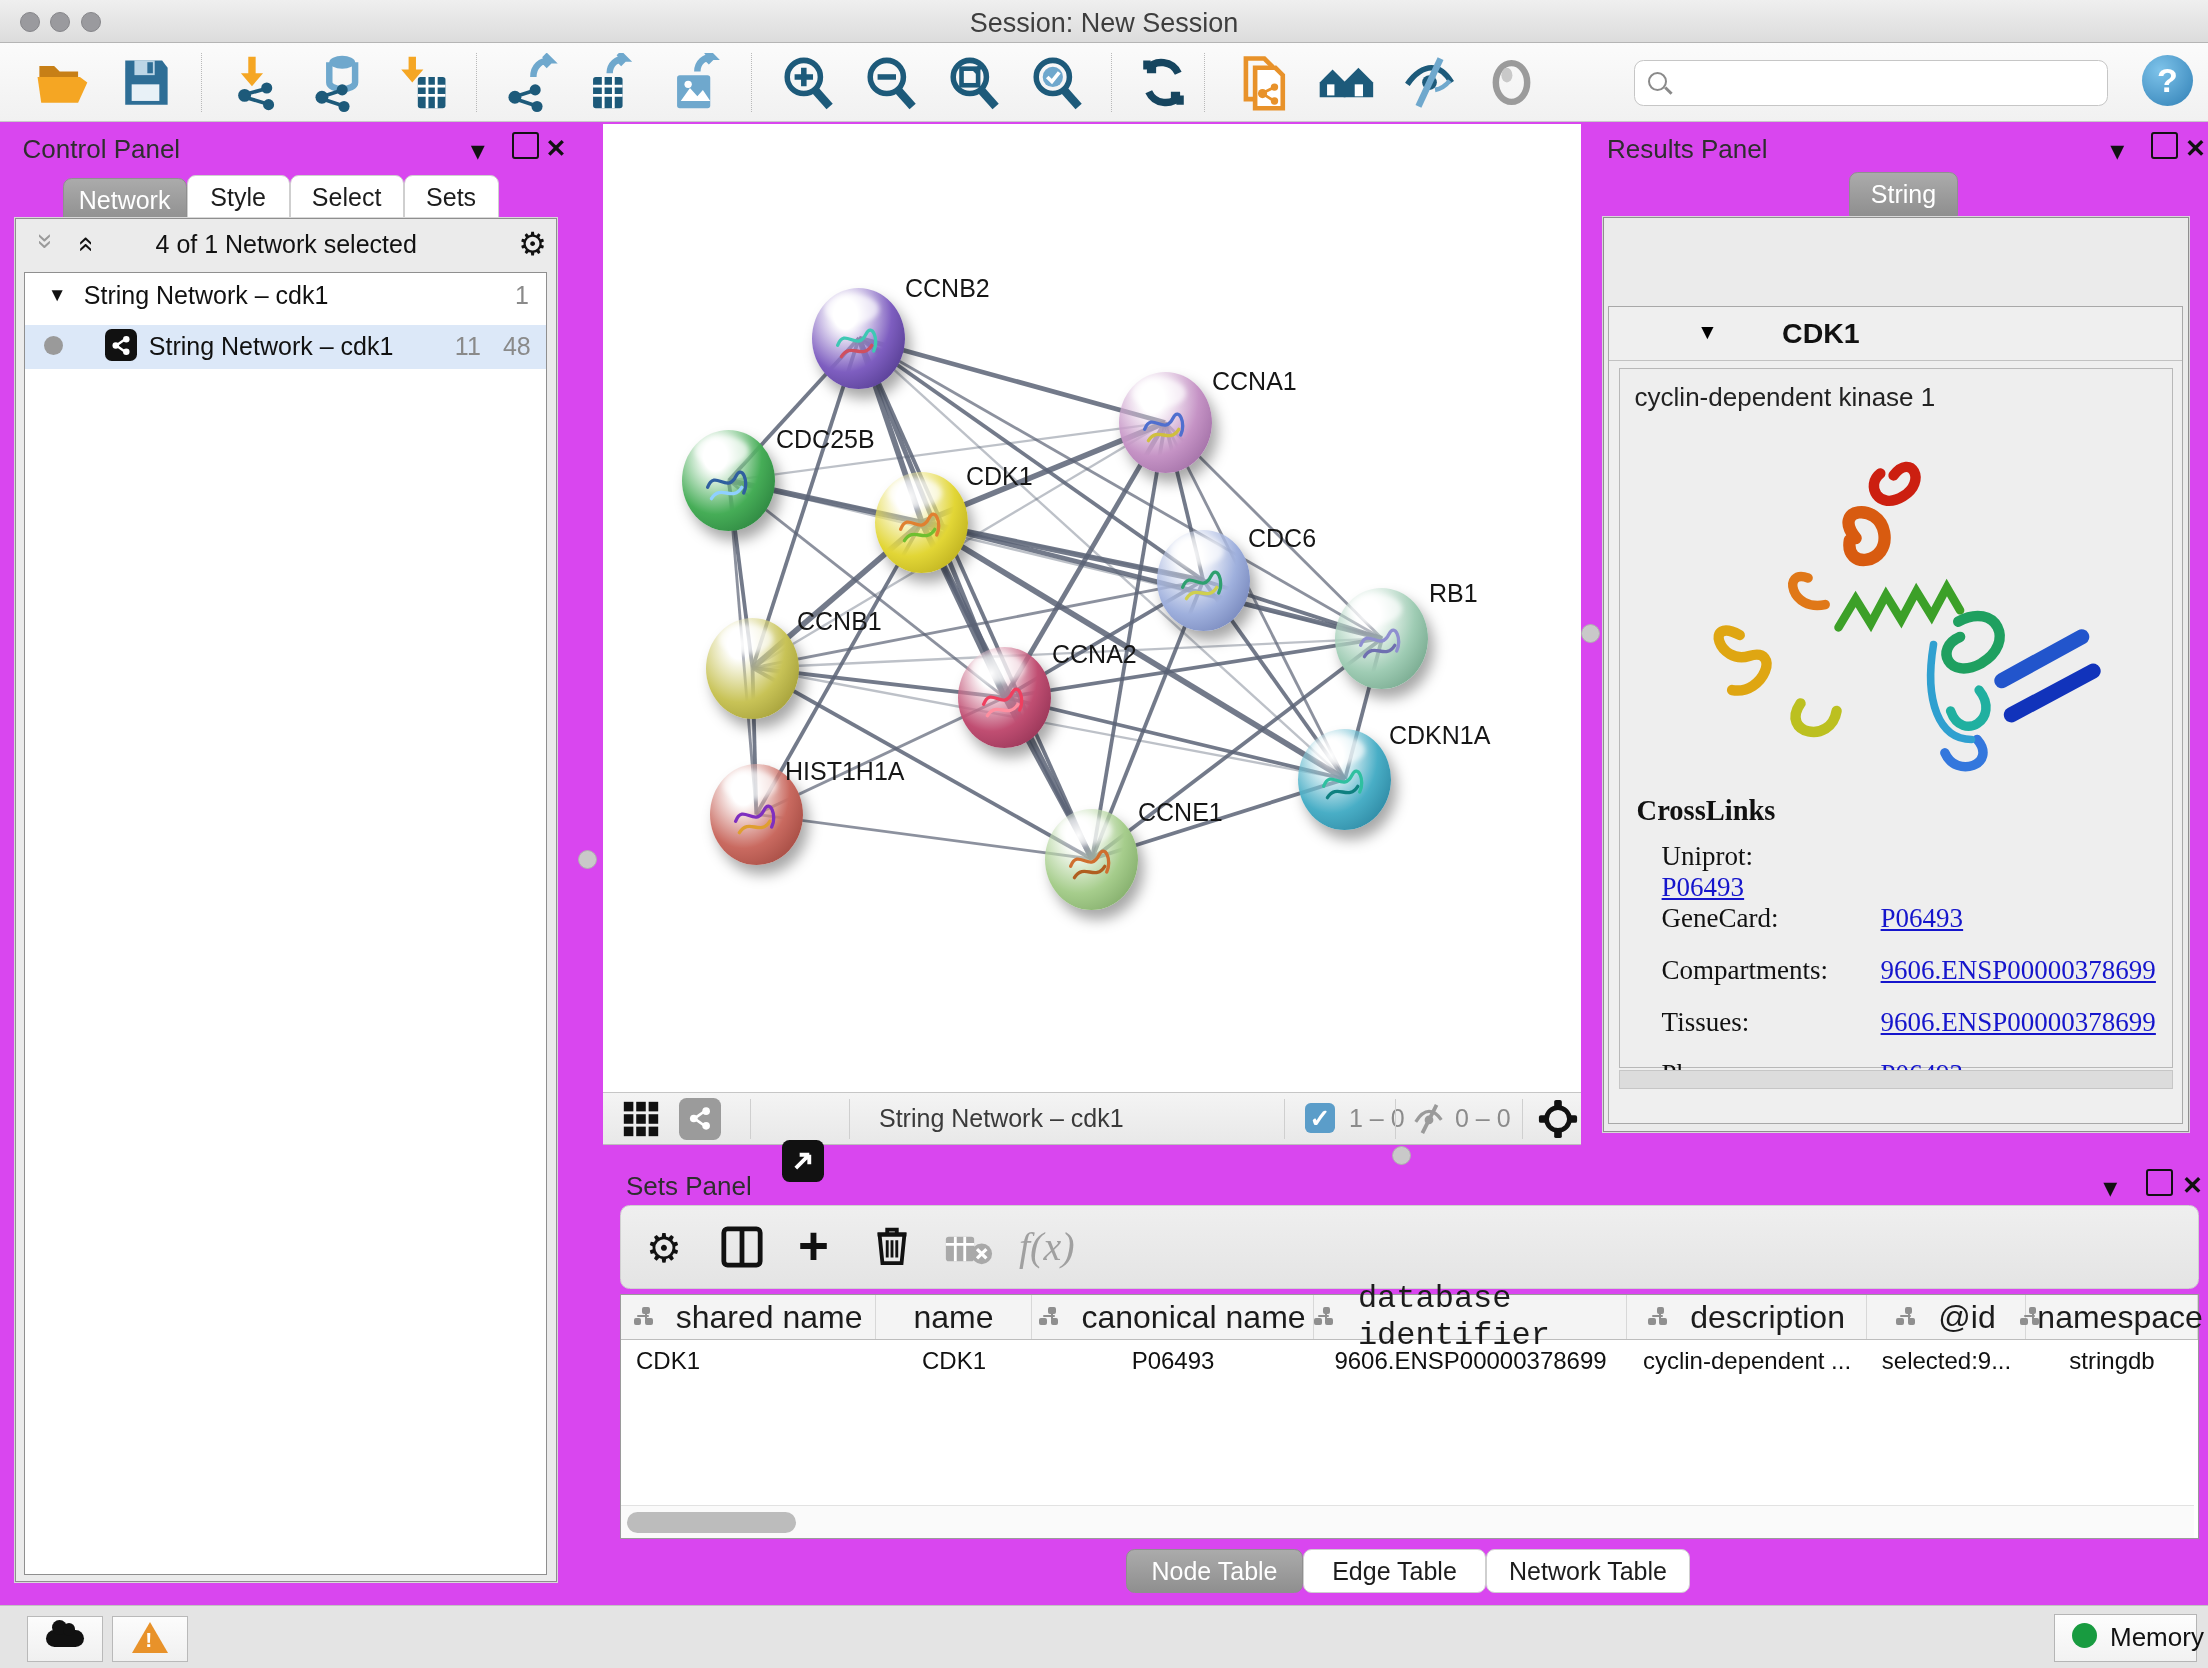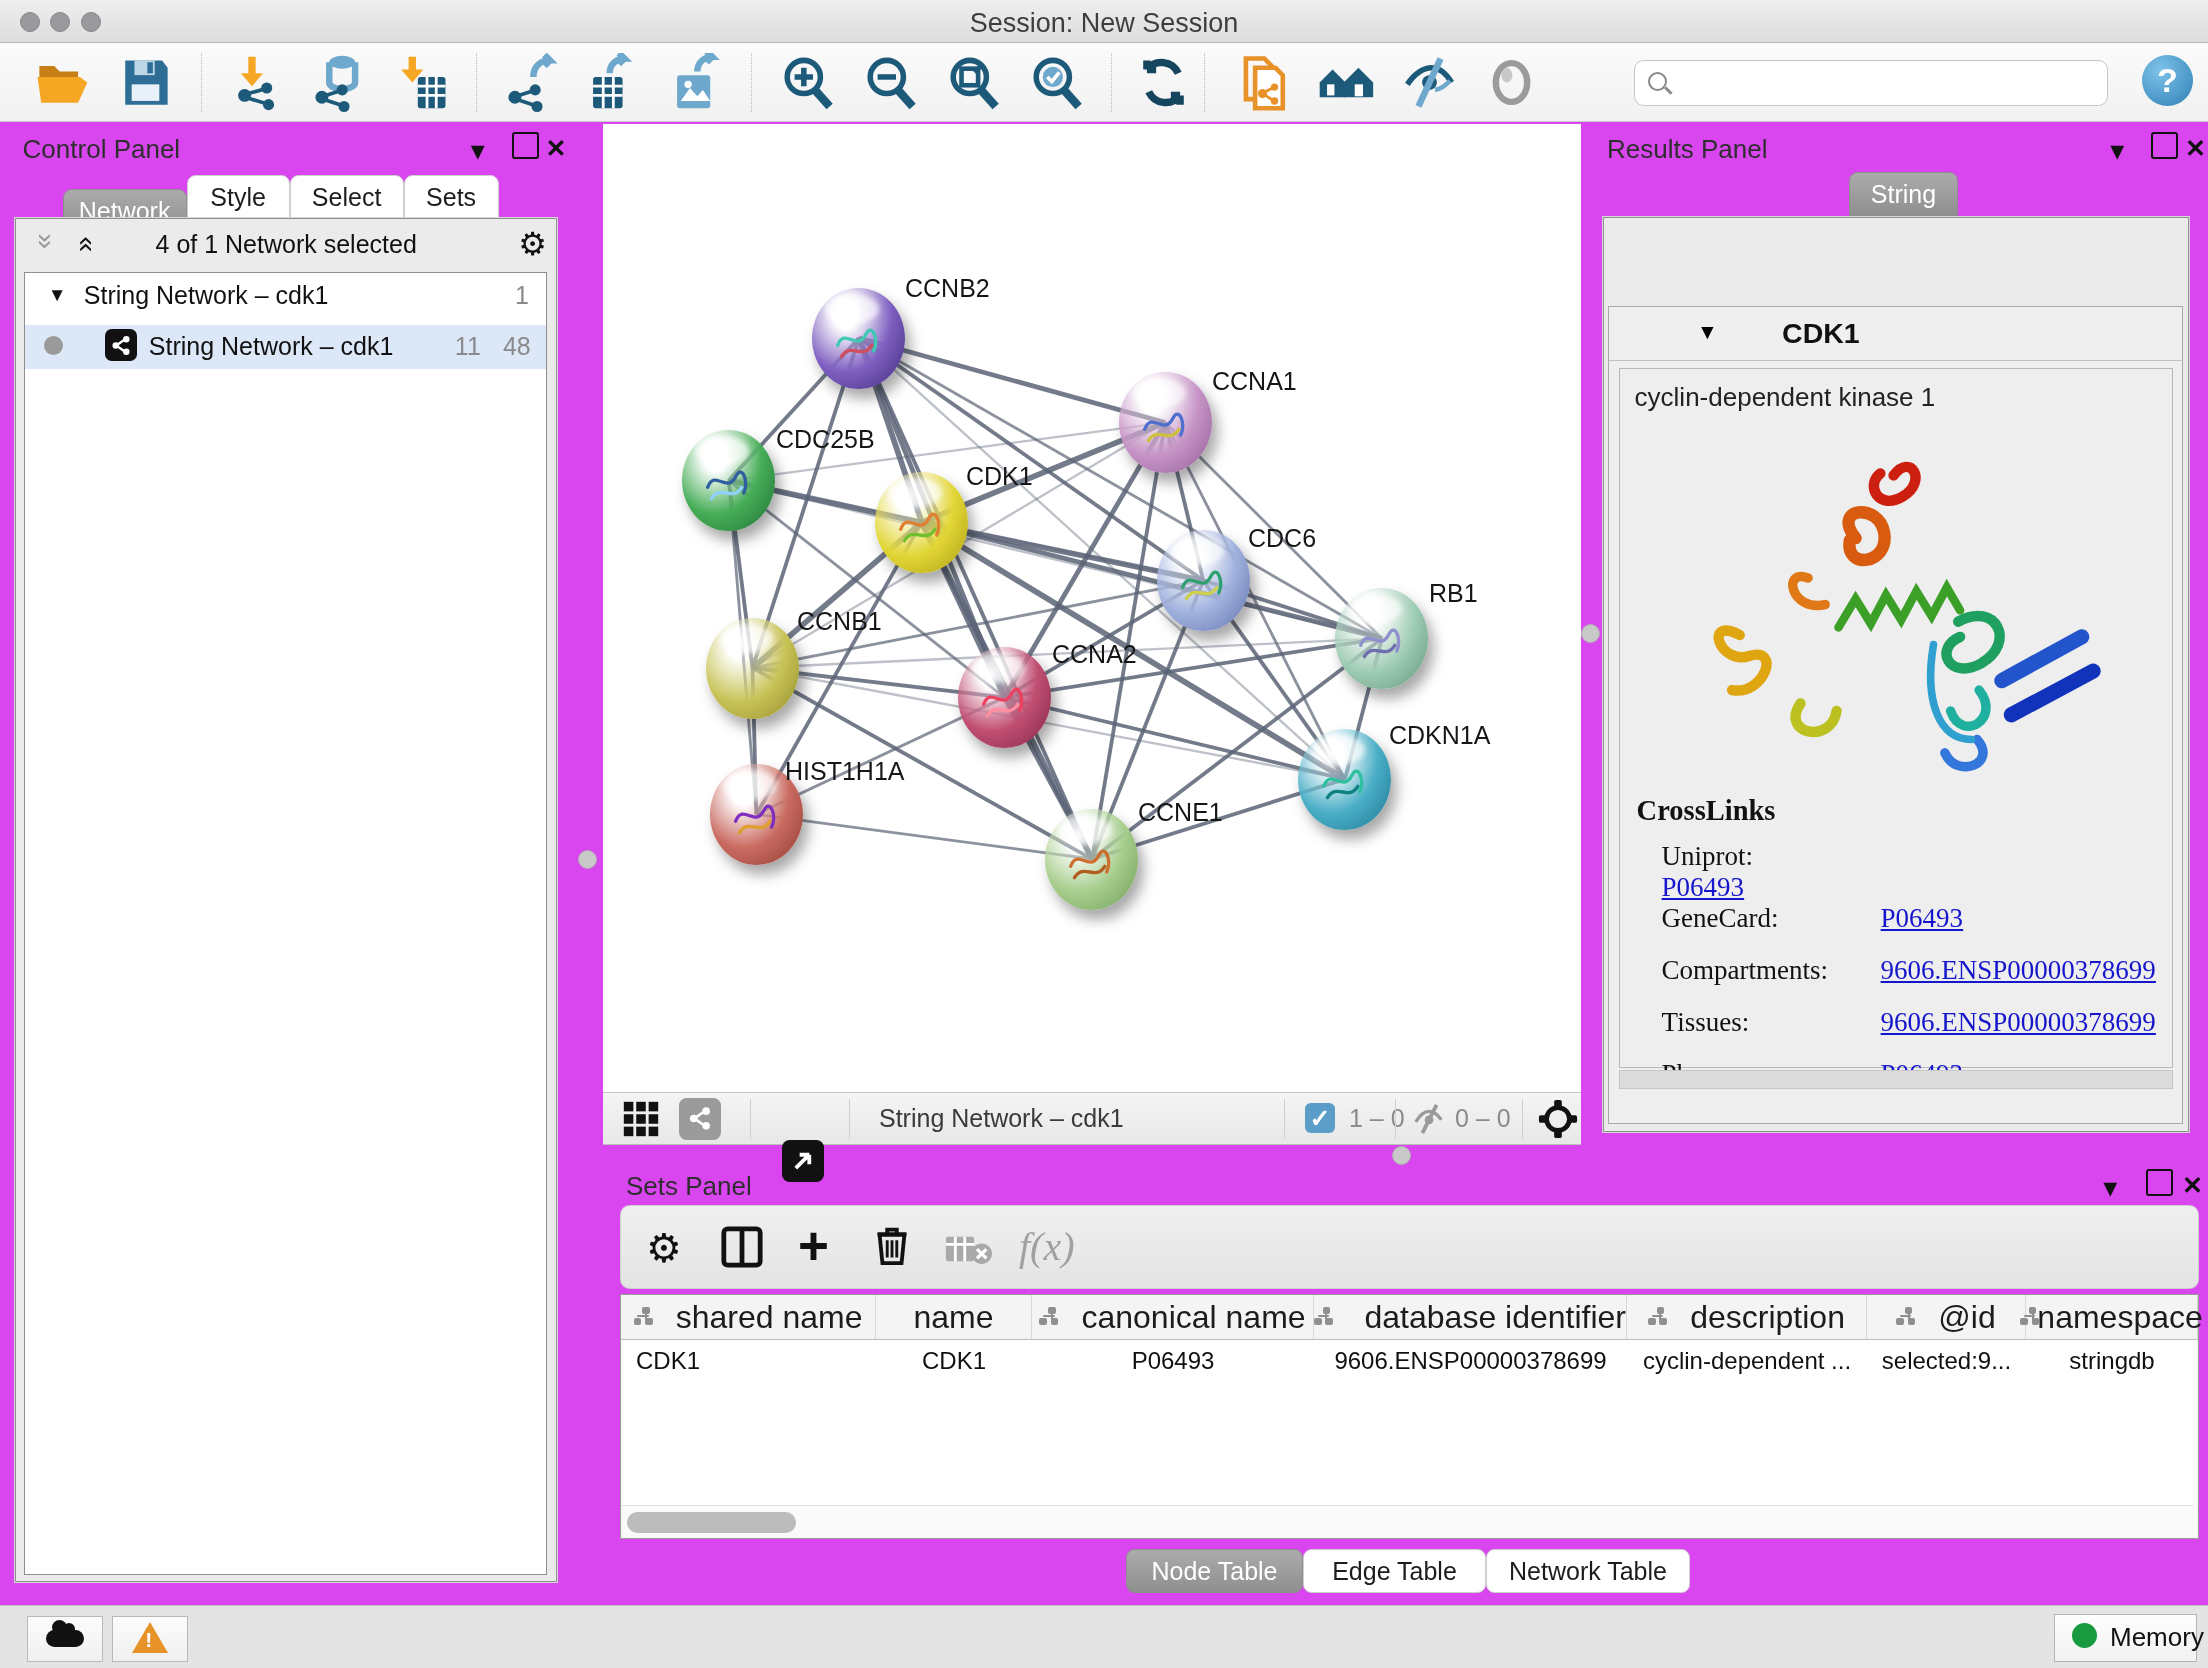--- a/index.html
+++ b/index.html
@@ -237,21 +237,21 @@
     </div>
     <div class="abs" id="helpbtn">?</div>
   </div>
 
   <div class="abs" id="ctrlpanel">
     <div class="abs panel-title" style="left:15px;top:7.6px">Control Panel</div>
     <span class="abs pctrl" style="left:464px;top:9.5px">▾</span>
     <span class="abs pctrl" style="left:504px;top:5.7px;width:23px;height:23px;border:2.9px solid #111;border-radius:2.9px"></span>
     <span class="abs pctrl" style="left:538px;top:7.6px">✕</span>
 
-    <div class="abs tab sel" style="left:55px;top:63px;width:122px">Network</div>
+    <div class="abs tab sel" style="left:55px;top:52px;width:122px">Network</div>
     <div class="abs tab" style="left:179px;top:49px;width:101px">Style</div>
     <div class="abs tab" style="left:282px;top:49px;width:112px">Select</div>
     <div class="abs tab" style="left:396px;top:49px;width:93px">Sets</div>
 
     <div class="abs pbox" style="left:7.6px;top:92px;width:540px;height:1362px">
       <span class="abs chev" style="left:23px;top:7.6px;color:#9a9a9a;transform:rotate(90deg)">»</span>
       <span class="abs chev" style="left:59px;top:11.4px;color:#111;transform:rotate(-90deg)">»</span>
       <div class="abs" style="left:0;top:11.4px;width:100%;text-align:center;font-size:25px;color:#111">4 of 1 Network selected</div>
       <span class="abs gear" style="left:502px;top:5.7px">⚙</span>
 
@@ -583,21 +583,21 @@
           <div class="th" style="width: 282px; display: flex; align-items: center; justify-content: center; gap: 7.6px; box-sizing: border-box;">
             <span class="treeicon">
               <i style="left:8.6px;top:0;width:7.6px;height:7.6px"></i>
               <i style="left:0;top:11.4px;width:7.6px;height:7.6px"></i>
               <i style="left:11.4px;top:11.4px;width:7.6px;height:7.6px"></i>
               <i style="left:11.4px;top:3.8px;width:1.9px;height:9.5px"></i>
               <i style="left:3.8px;top:8.6px;width:11.4px;height:1.9px"></i>
             </span>
             <span>canonical name</span>
           </div>
-          <div class="th" style="width: 313px; display: flex; align-items: center; justify-content: center; gap: 16px; box-sizing: border-box;">
+          <div class="th" style="width: 313px; display: flex; align-items: center; justify-content: center; gap: 16px; box-sizing: border-box; font-family: Liberation Mono, monospace;">
             <span class="treeicon">
               <i style="left:8.6px;top:0;width:7.6px;height:7.6px"></i>
               <i style="left:0;top:11.4px;width:7.6px;height:7.6px"></i>
               <i style="left:11.4px;top:11.4px;width:7.6px;height:7.6px"></i>
               <i style="left:11.4px;top:3.8px;width:1.9px;height:9.5px"></i>
               <i style="left:3.8px;top:8.6px;width:11.4px;height:1.9px"></i>
             </span>
             <span>database identifier</span>
           </div>
           <div class="th" style="width: 240px; display: flex; align-items: center; justify-content: center; gap: 7.6px; box-sizing: border-box;">

